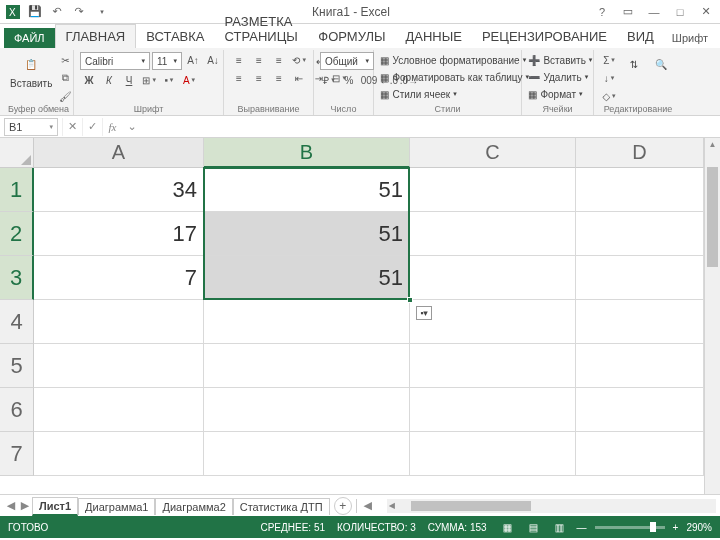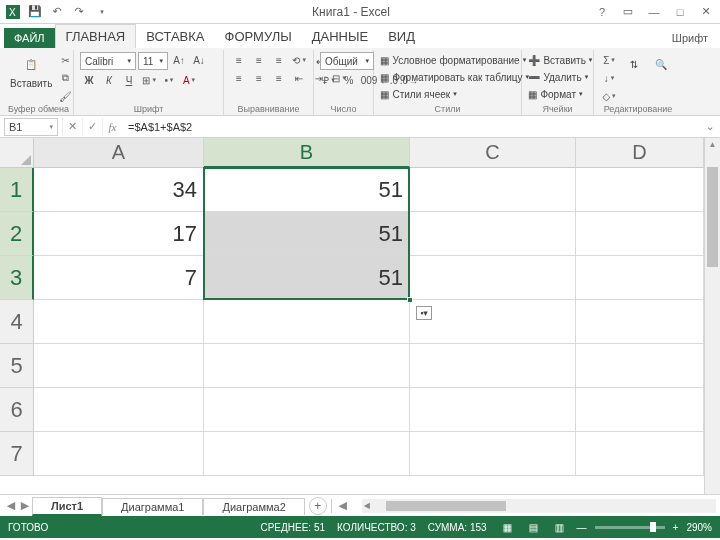--- a/index.html
+++ b/index.html
@@ -18,21 +18,21 @@
 .tab.active { background: #f3f3f3; border: 1px solid #d4d4d4; border-bottom: none; }
 .signin { margin-left: auto; padding: 4px 8px; color: #555; }
 
 .ribbon { height: 68px; background: #f3f3f3; border-bottom: 1px solid #d4d4d4; display: flex; padding: 2px 4px 0; }
 .group { border-right: 1px solid #d9d9d9; padding: 2px 6px; display: flex; flex-direction: column; position: relative; }
 .group-label { font-size: 9px; color: #777; text-align: center; position: absolute; bottom: 1px; left: 0; right: 0; }
 .group-body { flex: 1; display: flex; align-items: flex-start; gap: 4px; }
 .big-btn { display: flex; flex-direction: column; align-items: center; gap: 2px; font-size: 10px; }
 .big-icon { width: 24px; height: 24px; display: flex; align-items: center; justify-content: center; }
 .small-btn { width: 18px; height: 16px; display: flex; align-items: center; justify-content: center; font-size: 10px; color: #555; }
-.font-name { width: 56px; height: 18px; border: 1px solid #ababab; font-size: 10px; padding: 0 4px; background: #fff; display: flex; align-items: center; justify-content: space-between; }
+.font-name { width: 70px; height: 18px; border: 1px solid #ababab; font-size: 10px; padding: 0 4px; background: #fff; display: flex; align-items: center; justify-content: space-between; }
 .font-size { width: 30px; height: 18px; border: 1px solid #ababab; font-size: 10px; padding: 0 4px; background: #fff; display: flex; align-items: center; justify-content: space-between; }
 .row { display: flex; gap: 2px; }
 .col { display: flex; flex-direction: column; gap: 2px; }
 .styles-item { font-size: 10px; display: flex; align-items: center; gap: 3px; height: 16px; white-space: nowrap; }
 .dropdown-arrow::after { content: "▾"; font-size: 7px; margin-left: 2px; color: #666; }
 
 .formula-bar { height: 22px; border-bottom: 1px solid #d4d4d4; display: flex; align-items: center; background: #fff; }
 .name-box { width: 54px; height: 18px; border: 1px solid #ccc; margin: 0 4px; display: flex; align-items: center; padding: 0 4px; font-size: 11px; justify-content: space-between; }
 .fb-btn { width: 20px; height: 18px; display: flex; align-items: center; justify-content: center; color: #888; border-left: 1px solid #eee; }
 .fx { font-style: italic; font-family: serif; }
@@ -54,21 +54,21 @@
 .cell.sel { background: #d8d8d8; }
 .cell.active { background: #fff; }
 .selection-border { position: absolute; border: 2px solid #217346; pointer-events: none; }
 .fill-handle { position: absolute; width: 6px; height: 6px; background: #217346; border: 1px solid #fff; }
 .autofill-btn { position: absolute; width: 16px; height: 14px; border: 1px solid #999; background: #fff; display: flex; align-items: center; justify-content: center; font-size: 9px; }
 .vscroll { width: 16px; background: #f0f0f0; border-left: 1px solid #d4d4d4; position: absolute; right: 0; top: 0; bottom: 0; }
 .vscroll-thumb { background: #c1c1c1; margin: 18px 2px; height: 100px; }
 
 .sheet-tabs { height: 22px; background: #fff; border-top: 1px solid #d4d4d4; display: flex; align-items: center; padding: 0 4px; }
 .nav-btn { width: 14px; display: flex; justify-content: center; color: #888; }
-.stab { padding: 2px 18px; border: 1px solid #ccc; border-bottom: none; font-size: 11px; background: #fff; margin-top: 2px; }
+.stab { padding: 2px 6px; border: 1px solid #ccc; border-bottom: none; font-size: 11px; background: #fff; margin-top: 2px; }
 .stab.active { background: #fff; border-bottom: 2px solid #217346; font-weight: 600; }
 .stab-add { width: 18px; height: 18px; border: 1px solid #ccc; border-radius: 50%; display: flex; align-items: center; justify-content: center; margin-left: 4px; font-size: 12px; color: #666; }
 .hscroll { flex: 1; height: 14px; background: #f0f0f0; margin-left: 12px; display: flex; align-items: center; }
 .hscroll-thumb { background: #c1c1c1; height: 10px; width: 120px; margin-left: 14px; }
 
 .statusbar { height: 22px; background: #217346; color: #fff; display: flex; align-items: center; padding: 0 8px; font-size: 10px; gap: 12px; }
 .status-right { margin-left: auto; display: flex; align-items: center; gap: 8px; }
 .view-btn { width: 18px; height: 16px; display: flex; align-items: center; justify-content: center; }
 .zoom-slider { width: 70px; height: 3px; background: rgba(255,255,255,0.4); position: relative; }
 .zoom-slider::after { content: ""; position: absolute; width: 6px; height: 10px; background: #fff; top: -4px; left: 55px; }
@@ -98,22 +98,24 @@
     <div class="win-btn">—</div>
     <div class="win-btn">□</div>
     <div class="win-btn">✕</div>
   </div>
 </div>
 
 <div class="tabs">
   <div class="tab-file">ФАЙЛ</div>
   <div class="tab active">ГЛАВНАЯ</div>
   <div class="tab">ВСТАВКА</div>
+  <div class="tab">РАЗМЕТКА СТРАНИЦЫ</div>
   <div class="tab">ФОРМУЛЫ</div>
   <div class="tab">ДАННЫЕ</div>
+  <div class="tab">РЕЦЕНЗИРОВАНИЕ</div>
   <div class="tab">ВИД</div>
   <div class="signin">Шрифт</div>
 </div>
 
 <div class="ribbon">
   <div class="group" style="width:70px">
     <div class="group-body">
       <div class="big-btn">
         <div class="big-icon">📋</div>
         <span>Вставить</span>
@@ -260,21 +262,20 @@
 </div>
 
 <div class="formula-bar">
   <div class="name-box">
       <span>B1</span>
       <span style="font-size:7px;color:#888">▾</span>
     </div>
   <div class="fb-btn">✕</div>
   <div class="fb-btn">✓</div>
   <div class="fb-btn fx">fx</div>
-  <div class="formula-input">=$A$1+$A$2</div>
   <div class="fb-expand">⌄</div>
 </div>
 
 <div class="sheet-area">
   <div style="display:flex;flex-direction:column">
     <div class="corner"></div>
     <div class="row-headers">
       <div class="row-h sel">1</div>
       <div class="row-h sel">2</div>
       <div class="row-h sel">3</div>
@@ -334,20 +335,21 @@
     <div class="vscroll-thumb"></div>
   </div>
 </div>
 
 <div class="sheet-tabs">
   <div class="nav-btn">◀</div>
   <div class="nav-btn">▶</div>
   <div class="stab active">Лист1</div>
   <div class="stab">Диаграмма1</div>
   <div class="stab">Диаграмма2</div>
+  <div class="stab">Статистика ДТП</div>
   <div class="stab-add">+</div>
   <div style="width:1px;height:14px;background:#ccc;margin:0 4px"></div>
   <div class="nav-btn">◀</div>
   <div class="hscroll">
     <span style="font-size:8px;color:#888;margin:0 2px">◀</span>
     <div class="hscroll-thumb"></div>
   </div>
 </div>
 
 <div class="statusbar">

